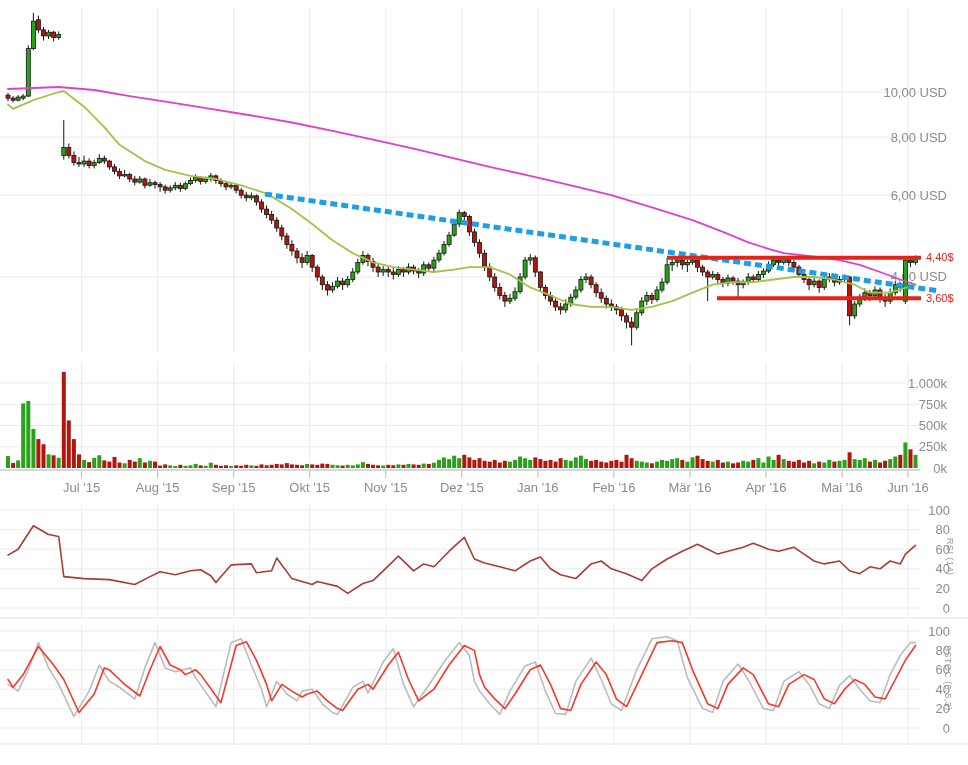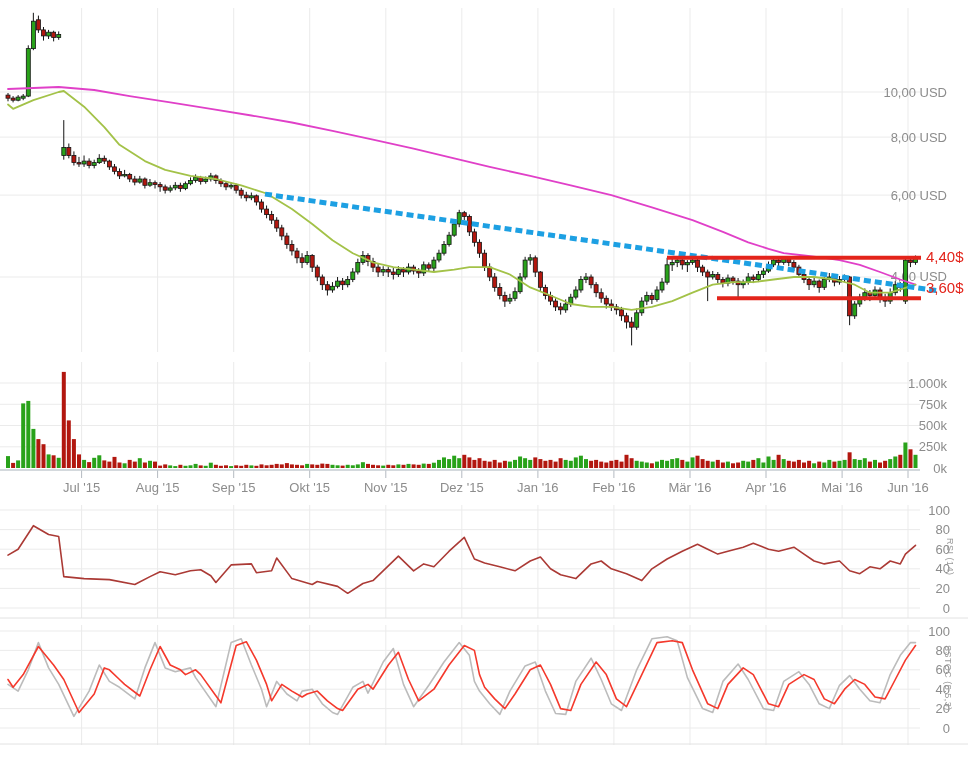--- a/index.html
+++ b/index.html
@@ -1,21 +1,21 @@
 <!DOCTYPE html>
 <html><head>
 <meta charset="utf-8">
 <style>
   html,body{margin:0;padding:0;background:#ffffff;width:968px;height:765px;overflow:hidden;
     font-family:"Liberation Sans", sans-serif;}
   .stage{position:relative;width:886px;height:765px;background:#fff;}
   svg#chart{position:absolute;left:0;top:0;}
-  .lvl{position:absolute;font-size:15px;font-weight:500;color:#e3241b;line-height:16px;}
+  .lvl{position:absolute;font-size:11px;font-weight:500;color:#e3241b;line-height:16px;}
   .lvl1{left:926px;top:249px;}
-  .lvl2{left:926px;top:280px;}
+  .lvl2{left:926px;top:290px;}
   .vlabel{position:absolute;writing-mode:vertical-rl;font-size:9px;color:#9a9a9a;letter-spacing:0.5px;}
   .rsi-name{left:945px;top:538px;}
   .stoch-name{left:943px;top:645px;}
 </style>
 </head>
 <body>
 
 <div class="stage">
   <svg id="chart" width="968" height="765">
       <g>

